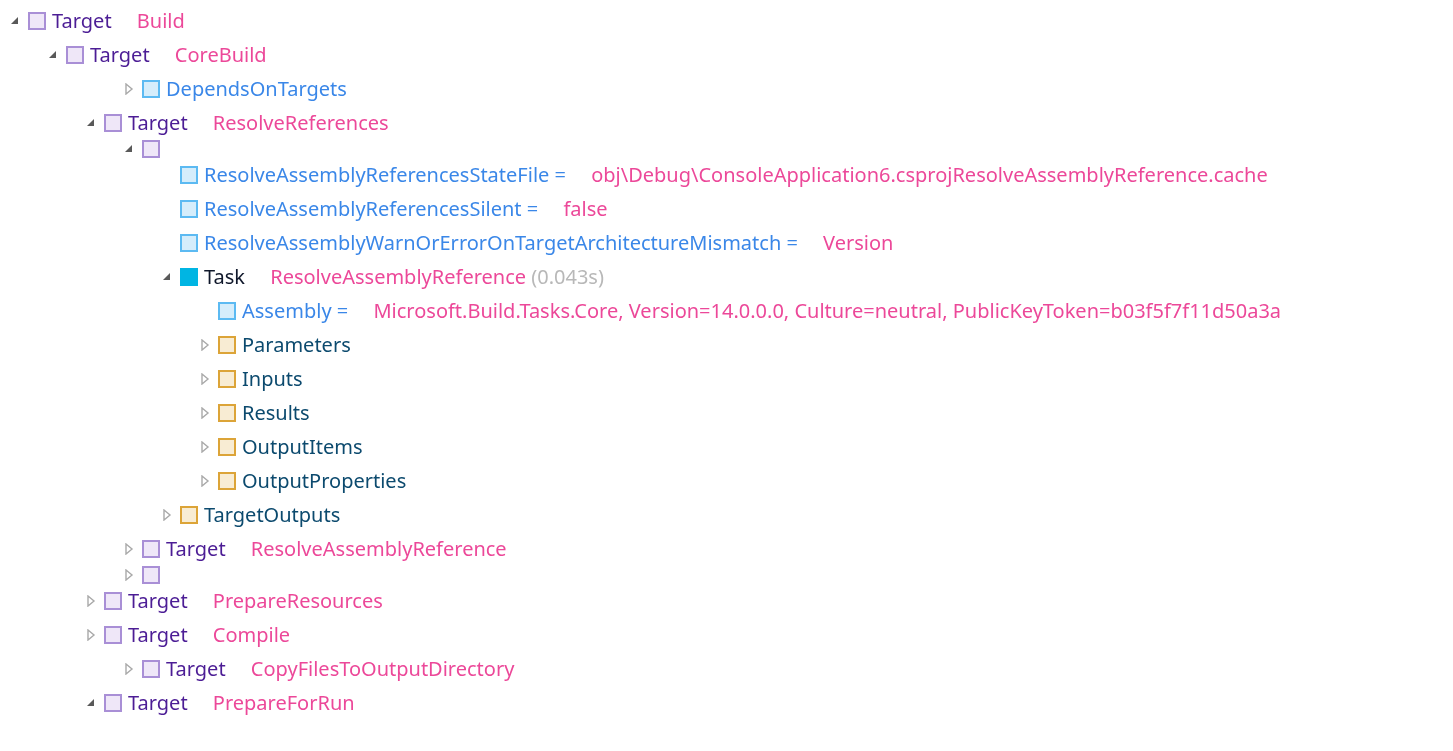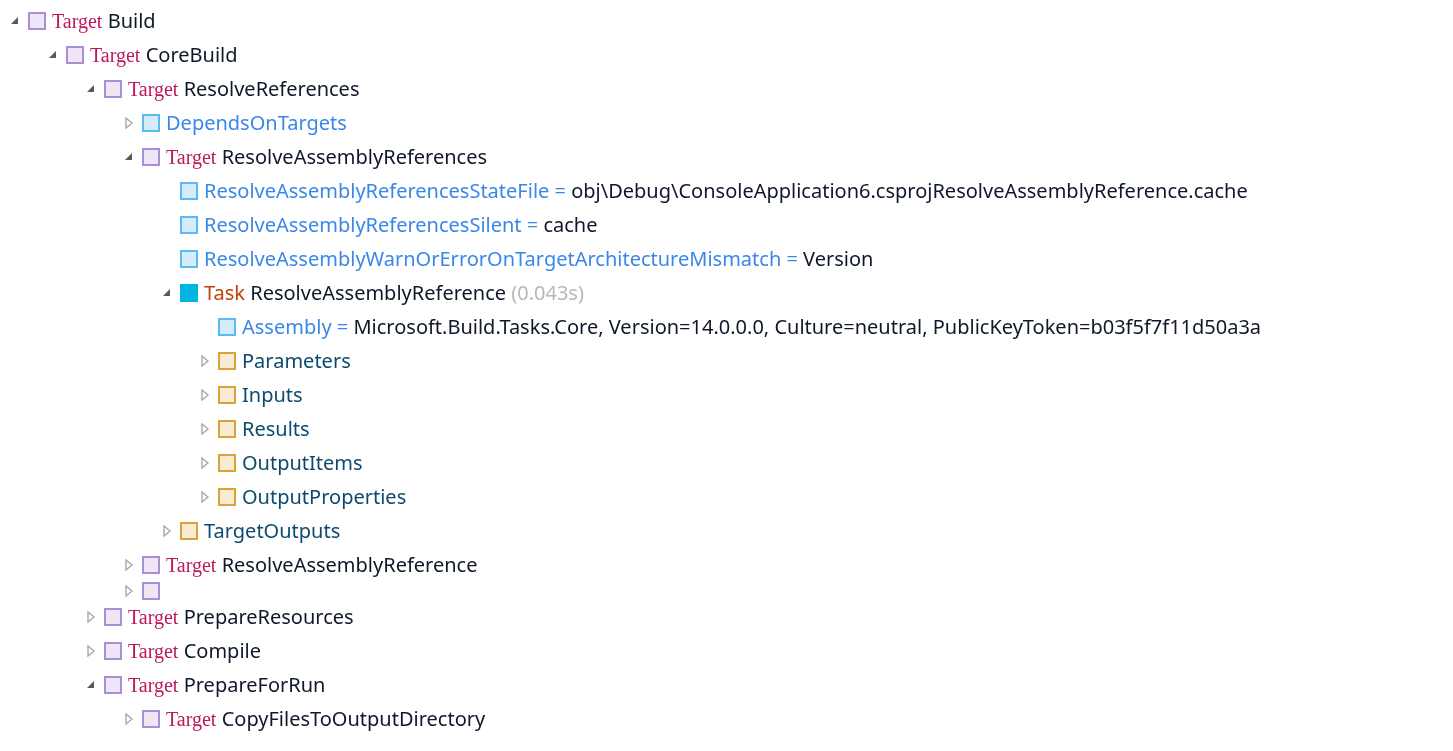--- a/index.html
+++ b/index.html
@@ -50,25 +50,25 @@
     background: #d5edfb;
   }
   .icon-cyan-solid {
     background: #00b5e3;
   }
   .icon-gold {
     border: 2px solid #dca438;
     background: #f8ecd3;
   }
 
-  .lbl-purple { color: #be185d; font-family: Liberation Serif, serif; }
+  .lbl-purple { color: #4c1d95; }
   .lbl-blue   { color: #3a87e8; }
-  .lbl-cyan   { color: #c2410c; }
+  .lbl-cyan   { color: #0f172a; }
   .lbl-gold   { color: #0c4a6e; }
-  .lbl-black  { color: #0f172a; }
+  .lbl-black  { color: #ec4899; margin-left: 20px; }
   .lbl-grey   { color: #b8b8b8; }
 </style>
 </head>
 <body>
 
 <div id="tree">
     <div class="row indent-0">
       <span class="expander">
         <svg width="12" height="12" viewBox="0 0 12 12">
           <path d="M2 9 L9 9 L9 2 Z" fill="#595959"></path>
@@ -79,56 +79,55 @@
     </div>
     <div class="row indent-1">
       <span class="expander">
         <svg width="12" height="12" viewBox="0 0 12 12">
           <path d="M2 9 L9 9 L9 2 Z" fill="#595959"></path>
         </svg>
       </span>
       <span class="icon icon-purple"></span>
       <span><span class="lbl-purple">Target</span><span class="lbl-black"> CoreBuild</span></span>
     </div>
+    <div class="row indent-3">
+      <span class="expander">
+        <svg width="12" height="12" viewBox="0 0 12 12">
+          <path d="M3 1 L9 6 L3 11 Z" fill="none" stroke="#a9a9a9" stroke-width="1.4"></path>
+        </svg>
+      </span>
+      <span class="icon icon-blue-light"></span>
+      <span><span class="lbl-blue">DependsOnTargets</span></span>
+    </div>
     <div class="row indent-2">
       <span class="expander">
         <svg width="12" height="12" viewBox="0 0 12 12">
           <path d="M2 9 L9 9 L9 2 Z" fill="#595959"></path>
         </svg>
       </span>
       <span class="icon icon-purple"></span>
       <span><span class="lbl-purple">Target</span><span class="lbl-black"> ResolveReferences</span></span>
     </div>
     <div class="row indent-3">
       <span class="expander">
         <svg width="12" height="12" viewBox="0 0 12 12">
-          <path d="M3 1 L9 6 L3 11 Z" fill="none" stroke="#a9a9a9" stroke-width="1.4"></path>
-        </svg>
-      </span>
-      <span class="icon icon-blue-light"></span>
-      <span><span class="lbl-blue">DependsOnTargets</span></span>
-    </div>
-    <div class="row indent-3">
-      <span class="expander">
-        <svg width="12" height="12" viewBox="0 0 12 12">
-          <path d="M2 9 L9 9 L9 2 Z" fill="#595959"></path>
-        </svg>
-      </span>
-      <span class="icon icon-purple"></span>
-      <span><span class="lbl-purple">Target</span><span class="lbl-black"> ResolveAssemblyReferences</span></span>
+          <path d="M2 9 L9 9 L9 2 Z" fill="#595959"></path>
+        </svg>
+      </span>
+      <span class="icon icon-purple"></span>
     </div>
     <div class="row indent-4">
       <span class="expander"></span>
       <span class="icon icon-blue-light"></span>
       <span><span class="lbl-blue">ResolveAssemblyReferencesStateFile</span><span class="lbl-blue"> = </span><span class="lbl-black">obj\Debug\ConsoleApplication6.csprojResolveAssemblyReference.cache</span></span>
     </div>
     <div class="row indent-4">
       <span class="expander"></span>
       <span class="icon icon-blue-light"></span>
-      <span><span class="lbl-blue">ResolveAssemblyReferencesSilent</span><span class="lbl-blue"> = </span><span class="lbl-black">cache</span></span>
+      <span><span class="lbl-blue">ResolveAssemblyReferencesSilent</span><span class="lbl-blue"> = </span><span class="lbl-black">false</span></span>
     </div>
     <div class="row indent-4">
       <span class="expander"></span>
       <span class="icon icon-blue-light"></span>
       <span><span class="lbl-blue">ResolveAssemblyWarnOrErrorOnTargetArchitectureMismatch</span><span class="lbl-blue"> = </span><span class="lbl-black">Version</span></span>
     </div>
     <div class="row indent-4">
       <span class="expander">
         <svg width="12" height="12" viewBox="0 0 12 12">
           <path d="M2 9 L9 9 L9 2 Z" fill="#595959"></path>
@@ -224,31 +223,31 @@
     </div>
     <div class="row indent-2">
       <span class="expander">
         <svg width="12" height="12" viewBox="0 0 12 12">
           <path d="M3 1 L9 6 L3 11 Z" fill="none" stroke="#a9a9a9" stroke-width="1.4"></path>
         </svg>
       </span>
       <span class="icon icon-purple"></span>
       <span><span class="lbl-purple">Target</span><span class="lbl-black"> Compile</span></span>
     </div>
+    <div class="row indent-3">
+      <span class="expander">
+        <svg width="12" height="12" viewBox="0 0 12 12">
+          <path d="M3 1 L9 6 L3 11 Z" fill="none" stroke="#a9a9a9" stroke-width="1.4"></path>
+        </svg>
+      </span>
+      <span class="icon icon-purple"></span>
+      <span><span class="lbl-purple">Target</span><span class="lbl-black"> CopyFilesToOutputDirectory</span></span>
+    </div>
     <div class="row indent-2">
       <span class="expander">
         <svg width="12" height="12" viewBox="0 0 12 12">
           <path d="M2 9 L9 9 L9 2 Z" fill="#595959"></path>
         </svg>
       </span>
       <span class="icon icon-purple"></span>
       <span><span class="lbl-purple">Target</span><span class="lbl-black"> PrepareForRun</span></span>
     </div>
-    <div class="row indent-3">
-      <span class="expander">
-        <svg width="12" height="12" viewBox="0 0 12 12">
-          <path d="M3 1 L9 6 L3 11 Z" fill="none" stroke="#a9a9a9" stroke-width="1.4"></path>
-        </svg>
-      </span>
-      <span class="icon icon-purple"></span>
-      <span><span class="lbl-purple">Target</span><span class="lbl-black"> CopyFilesToOutputDirectory</span></span>
-    </div>
   </div>
 
 </body></html>

